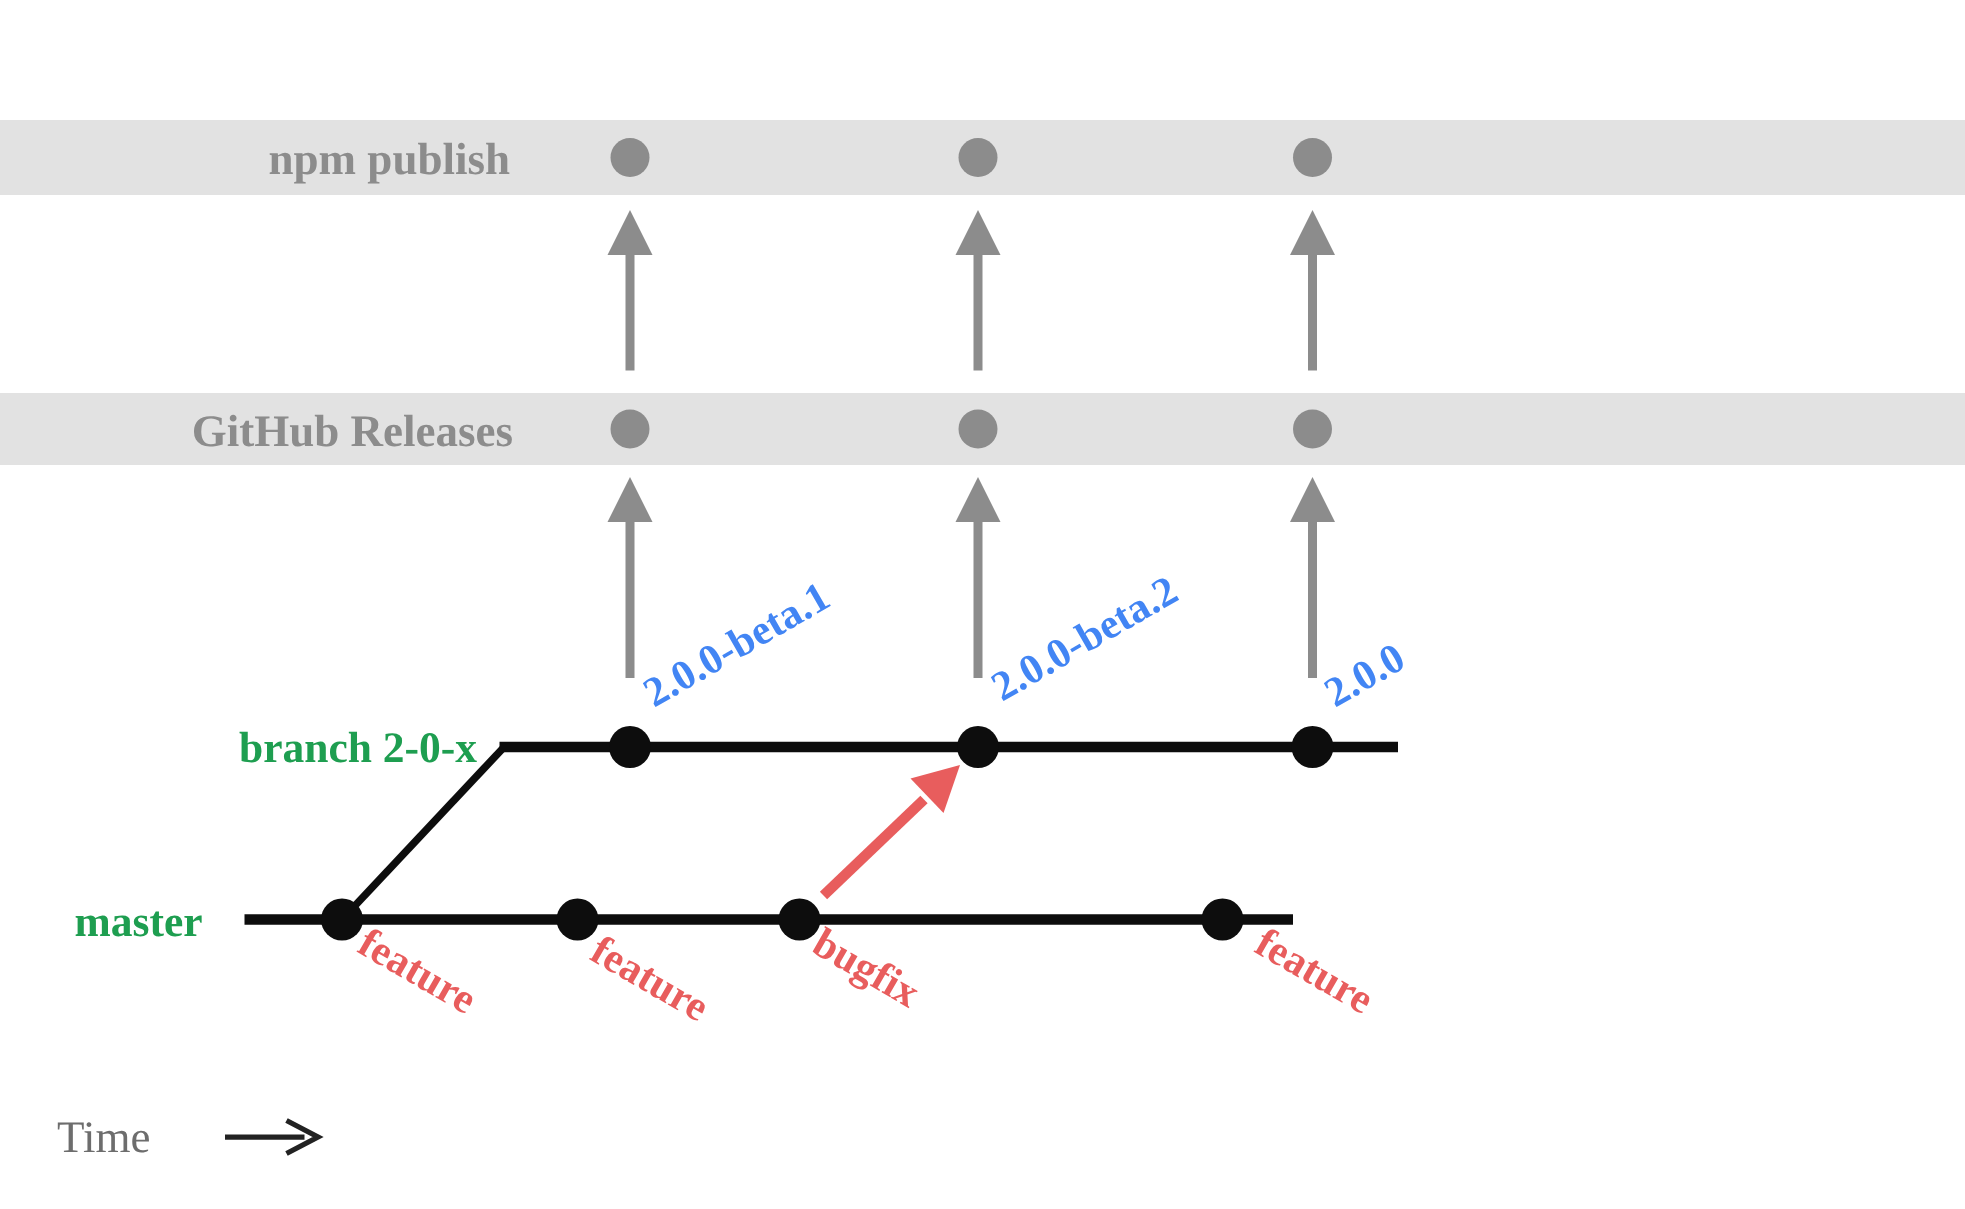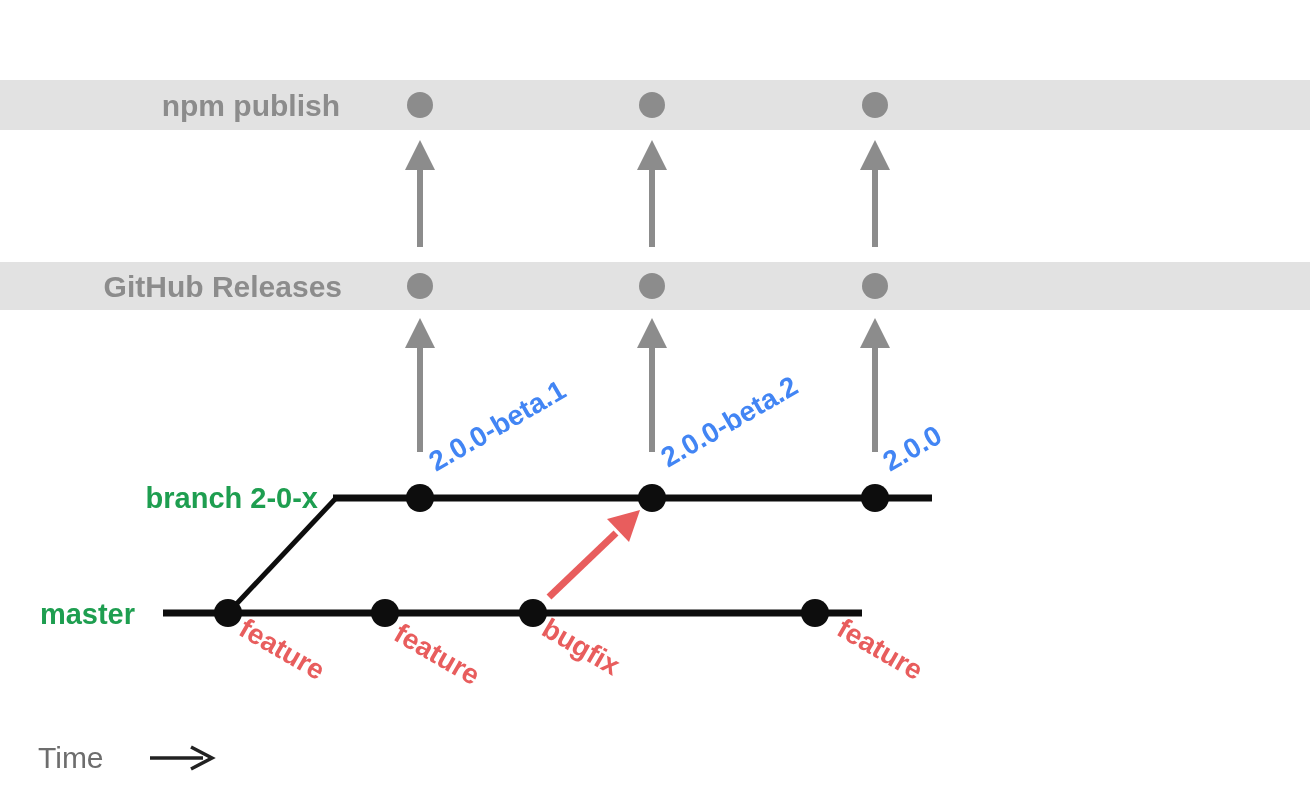--- a/index.html
+++ b/index.html
@@ -7,20 +7,21 @@
     padding: 0;
     background: #ffffff;
     font-family: "Liberation Sans", sans-serif;
   }
   .stage {
     position: relative;
     width: 1310px;
     height: 806px;
     background: #ffffff;
     overflow: hidden;
+    font-family: Liberation Serif, serif;
   }
   svg text { user-select: none; }
   .band        { fill: var(--band_bg); }
   .band-label  { fill: var(--gray); font-size: 30px; font-weight: bold; }
   .branch-label{ fill: var(--green); font-size: 29px; font-weight: bold; }
   .tag-label   { fill: var(--blue); font-size: 28px; font-weight: bold; }
   .commit-label{ fill: var(--red); font-size: 28px; font-weight: bold; }
   .time-label  { fill: var(--time_gray); font-size: 30px; font-weight: normal; }
   .gray-dot    { fill: var(--gray); }
   .black-dot   { fill: var(--black); }

